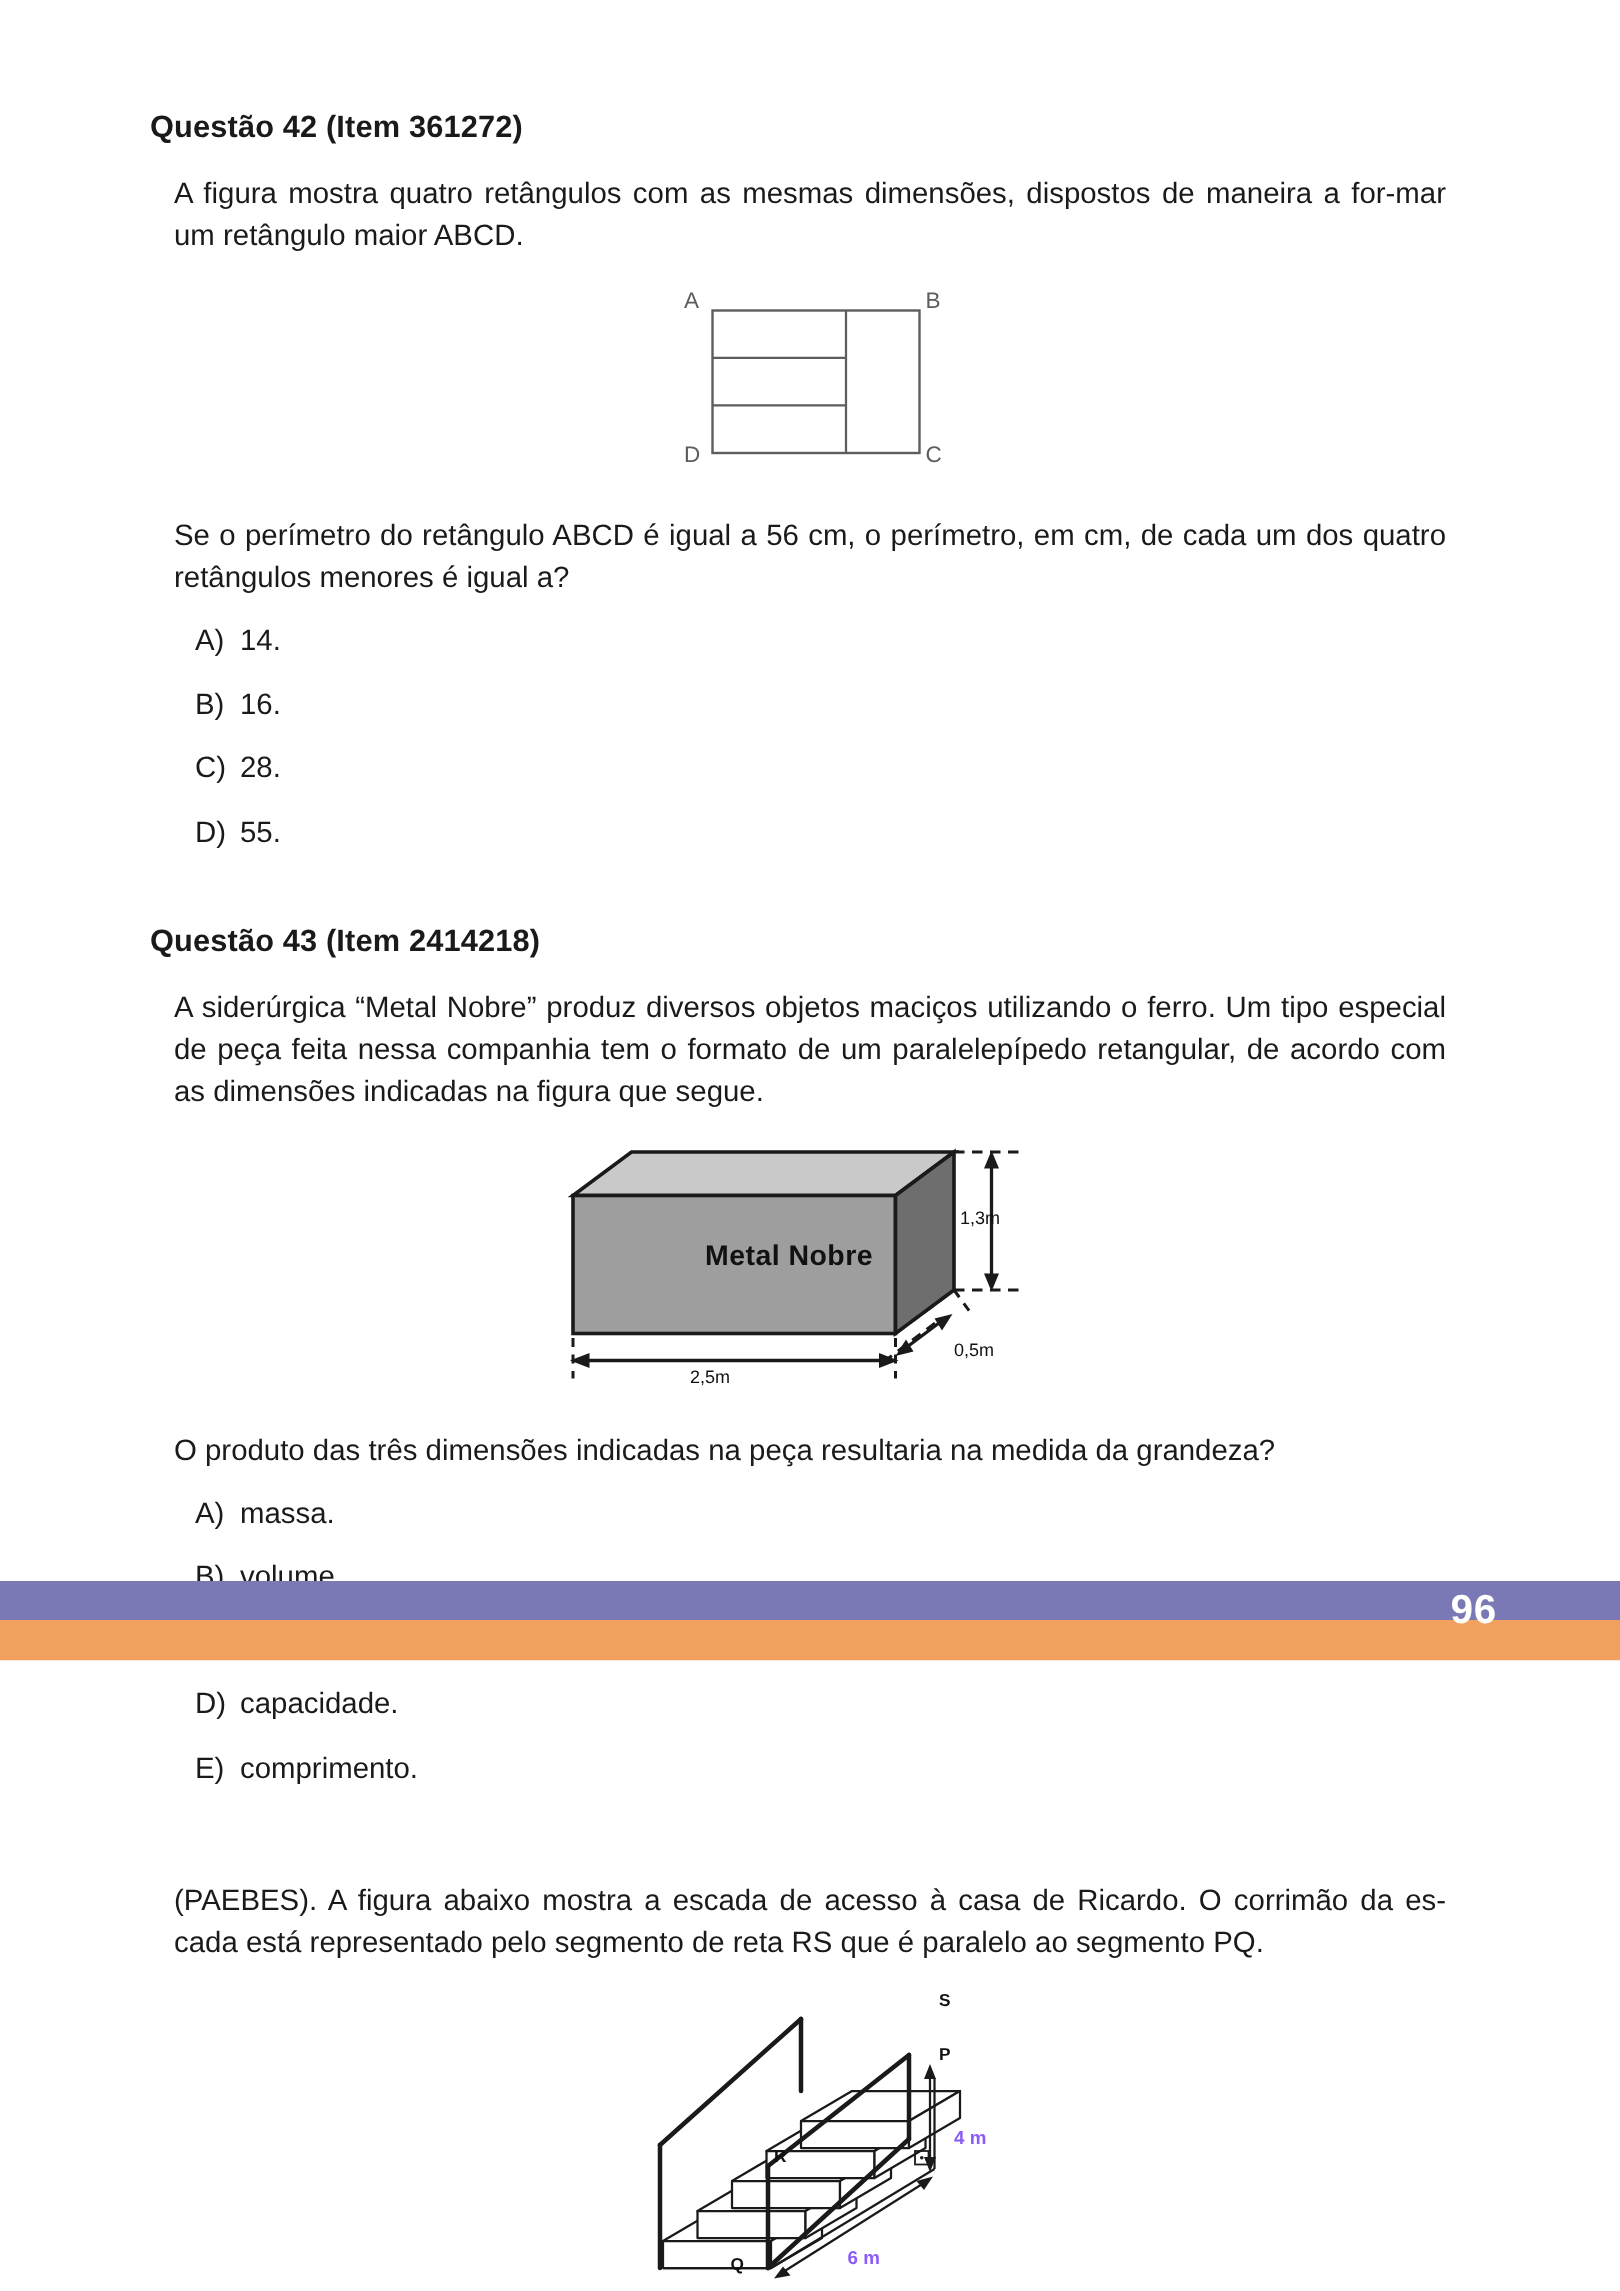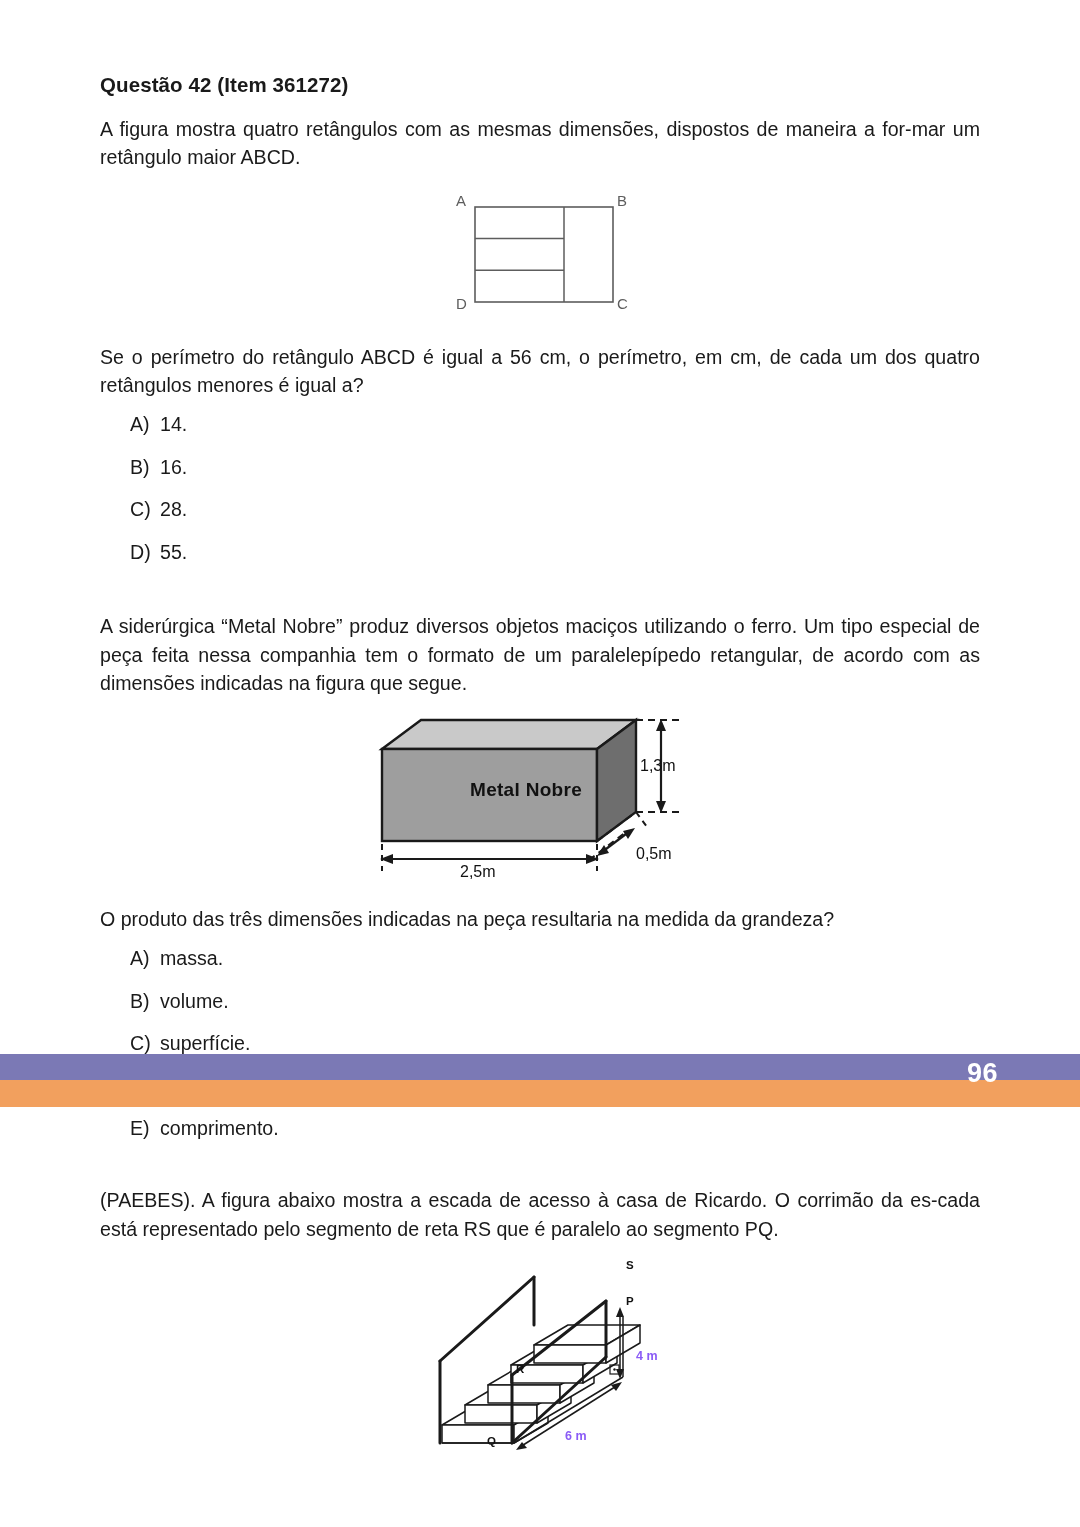--- a/index.html
+++ b/index.html
@@ -33,21 +33,21 @@
     font-weight: bold;
     letter-spacing: 0.1px;
     margin: 0 0 17px 0;
     line-height: 1.25;
   }
 
   .q-body {
     font-size: 19.6px;
     line-height: 1.44;
     text-align: justify;
-    margin: 0;
+    margin: 16px;
     hyphens: manual;
   }
 
   .opts {
     margin: 13px 0 0 0;
     padding: 0;
     list-style: none;
   }
   .opt {
     font-size: 19.6px;
@@ -110,21 +110,21 @@
     top: 68px;
     font-size: 19px;
     font-weight: bold;
     color: #111;
     letter-spacing: 0.3px;
     font-family: "Liberation Sans", sans-serif;
     margin-left: 44px;
   }
   .fig2 .dim {
     position: absolute;
-    font-size: 16px;
+    font-size: 12px;
     color: #111;
     font-family: "Liberation Sans", sans-serif;
   }
   .dim-h { left: 276px; top: 46px; }
   .dim-d { left: 272px; top: 134px; }
   .dim-w { left: 96px; top: 152px; }
 
   
   .fig3-wrap {
     position: relative;
@@ -216,20 +216,21 @@
         <li class="opt">
           <span class="opt-letter">D)</span>
           <span class="opt-text">55.</span>
         </li>
       </ul>
     </div>
 
     <div class="block-gap-42"></div>
 
     <div>
+      <h2 class="q-heading">Questão 43 (Item 2414218)</h2>
       <p class="q-body">A siderúrgica “Metal Nobre” produz diversos objetos maciços utilizando o ferro. Um tipo especial de peça feita nessa companhia tem o formato de um paralelepípedo retangular, de acordo com as dimensões indicadas na figura que segue.</p>
 
       <div class="fig2-wrap">
         <div class="fig2">
           <svg width="350" height="178" viewBox="0 0 350 178">
 
             <polygon points="18,38 57,9 272,9 233,38" fill="#C9C9C9" stroke="#1a1a1a" stroke-width="2.4"></polygon>
 
             <rect x="18" y="38" width="215" height="92" fill="#9E9E9E" stroke="#1a1a1a" stroke-width="2.4"></rect>
 

